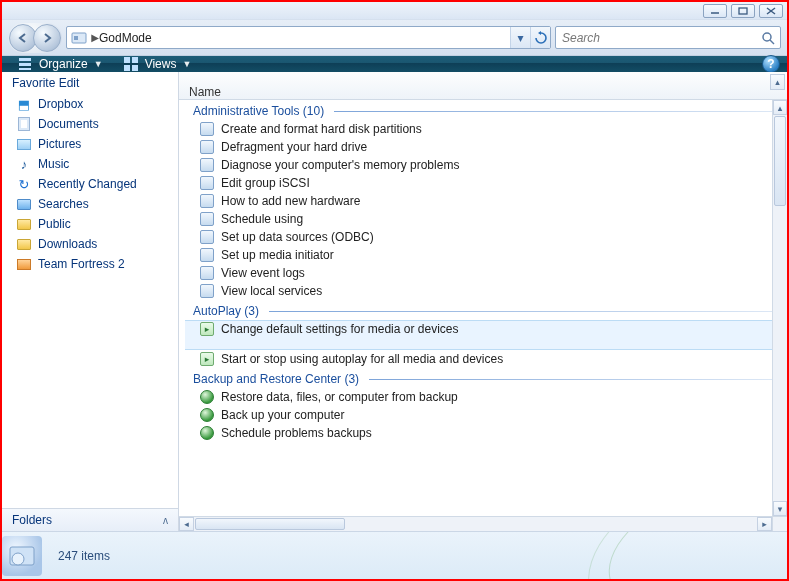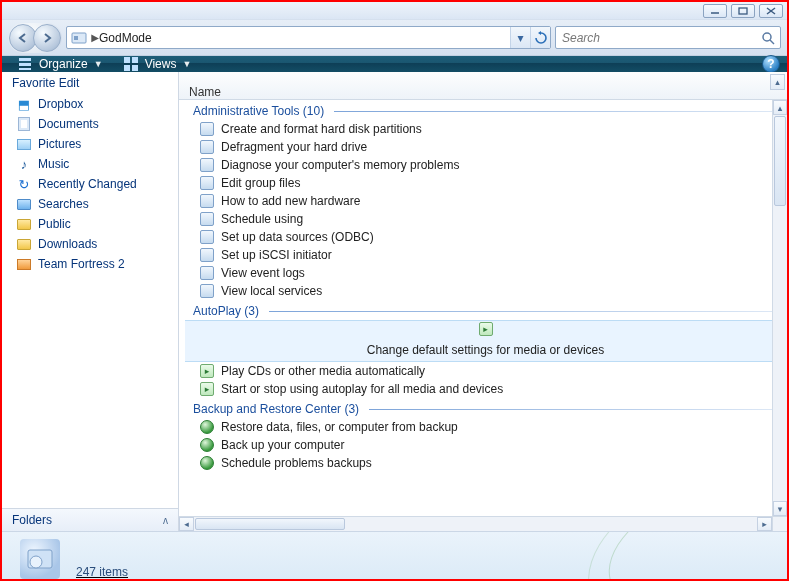--- a/index.html
+++ b/index.html
@@ -206,21 +206,21 @@
     margin-left:4px;
   }
   .row {
     display:flex; align-items:center;
     gap:6px;
     padding:1px 0 1px 14px;
     color:#222;
     cursor:default;
     white-space:nowrap;
   }
-  .row.sel { background:#e9f4ff; border:1px solid #bcdcf5; border-left:none; border-right:none; padding-top:0;padding-bottom:4px;flex-direction:column;}
+  .row.sel { background:#e9f4ff; border:1px solid #bcdcf5; border-left:none; border-right:none; padding-top:0;padding-bottom:12px;}
   .row .ricon { width:16px;height:16px; display:flex;align-items:center;justify-content:center;}
   
   .ic-folder { width:14px;height:11px;background:linear-gradient(#ffe9a3,#f2c74a);border:1px solid #caa636;border-radius:1px;}
   .ic-folder.blue { background:linear-gradient(#bfe2ff,#6fb2ec);border-color:#4e8bc9;}
   .ic-doc { width:12px;height:14px;background:#fff;border:1px solid #9cb6d6;box-shadow:inset 0 0 0 2px #dce9f7;}
   .ic-pic { width:14px;height:11px;background:linear-gradient(#d7f0ff,#9ed0f5);border:1px solid #6aa9db;}
   .ic-music{ color:#27619f;font-size:13px;}
   .ic-sync { color:#1b6fd1;font-size:13px;}
   .ic-search{ color:#1e5a9a;font-size:12px;}
   .ic-dropbox{ color:#2a8ad4;font-size:13px;}
@@ -246,26 +246,25 @@
   }
   .hscroll .btn{width:15px;border:1px solid #c5d1e2;background:linear-gradient(#f8fbfe,#e4ecf6);display:flex;align-items:center;justify-content:center;font-size:9px;color:#4c6b90;}
   .hscroll .thumb{margin:1px;width:150px;border:1px solid #b9c8dd;background:linear-gradient(#f1f6fc,#d9e5f3);border-radius:2px;}
   .hscroll .track{flex:1;}
   .corner{position:absolute;right:0;bottom:0;width:15px;height:15px;background:#eef2f8;border-left:1px solid #d0dae6;border-top:1px solid #d0dae6;}
   
   .statusbar {
     height: 48px;
     background: linear-gradient(#eaf3fb,#dcebf7);
     border-top:1px solid #cbd7e6;
-    display:flex; align-items:flex-end;
-    padding: 0 18px;
+    display:flex; align-items:center;
+    padding: 0 0;
     gap:16px;
     position:relative;
     overflow:hidden;
-    text-decoration:underline;
   }
   .statusbar::after{
     content:"";
     position:absolute; right:-40px; bottom:-30px;
     width:220px;height:120px;
     border:1px solid rgba(120,180,120,.35);
     border-radius:50%;
     transform:rotate(-18deg);
     pointer-events:none;
   }
@@ -464,21 +463,21 @@
           <div class="row">
             <span class="ricon">
               <span class="ic-cp"></span>
             </span>
             <span>Diagnose your computer's memory problems</span>
           </div>
           <div class="row">
             <span class="ricon">
               <span class="ic-cp"></span>
             </span>
-            <span>Edit group files</span>
+            <span>Edit group iSCSI</span>
           </div>
           <div class="row">
             <span class="ricon">
               <span class="ic-cp"></span>
             </span>
             <span>How to add new hardware</span>
           </div>
           <div class="row">
             <span class="ricon">
               <span class="ic-cp"></span>
@@ -488,21 +487,21 @@
           <div class="row">
             <span class="ricon">
               <span class="ic-cp"></span>
             </span>
             <span>Set up data sources (ODBC)</span>
           </div>
           <div class="row">
             <span class="ricon">
               <span class="ic-cp"></span>
             </span>
-            <span>Set up iSCSI initiator</span>
+            <span>Set up media initiator</span>
           </div>
           <div class="row">
             <span class="ricon">
               <span class="ic-cp"></span>
             </span>
             <span>View event logs</span>
           </div>
           <div class="row">
             <span class="ricon">
               <span class="ic-cp"></span>
@@ -511,26 +510,20 @@
           </div>
           <div class="group-hdr">
             <span>AutoPlay (3)</span>
             <span class="gline"></span>
           </div>
           <div class="row sel">
             <span class="ricon">
               <span class="ic-ap"></span>
             </span>
             <span>Change default settings for media or devices</span>
-          </div>
-          <div class="row">
-            <span class="ricon">
-              <span class="ic-ap"></span>
-            </span>
-            <span>Play CDs or other media automatically</span>
           </div>
           <div class="row">
             <span class="ricon">
               <span class="ic-ap"></span>
             </span>
             <span>Start or stop using autoplay for all media and devices</span>
           </div>
           <div class="group-hdr">
             <span>Backup and Restore Center (3)</span>
             <span class="gline"></span>

